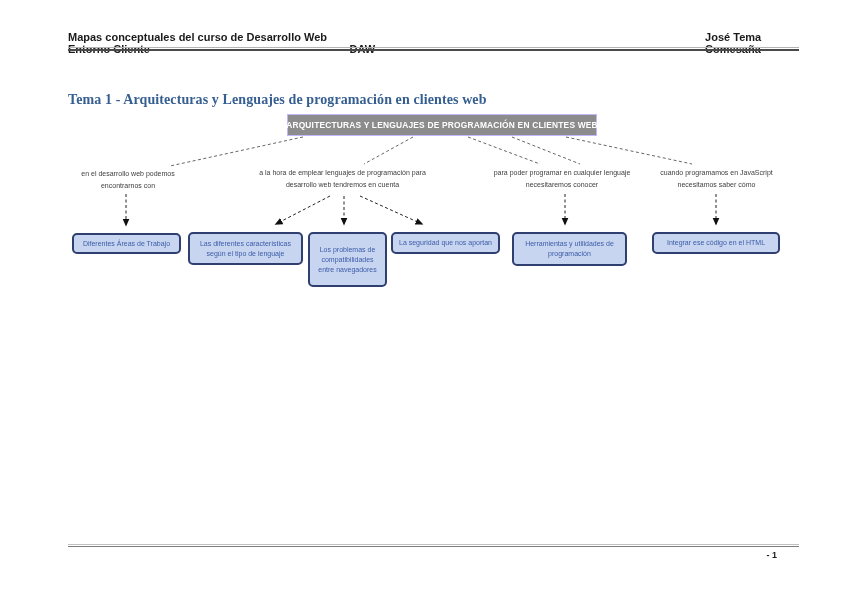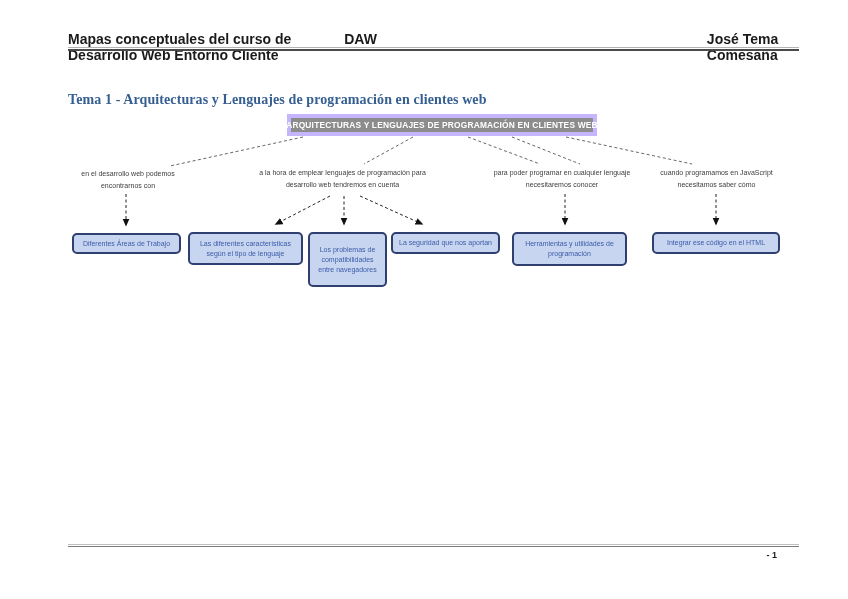--- a/index.html
+++ b/index.html
@@ -7,40 +7,40 @@
     position:relative;
     width:848px;height:599px;
     background:#ffffff;
     outline:1px solid #cfcfcf;
     font-family:"Liberation Sans", sans-serif;
     overflow:hidden;
   }
   
   .hdr{
     position:absolute;left:68px;top:31px;width:731px;
-    display:flex;justify-content:space-between;align-items:flex-start;
-    font-size:14px;font-weight:bold;color:#1a1a1a;
+    display:flex;justify-content:space-between;align-items:flex-end;
+    font-size:11px;font-weight:bold;color:#1a1a1a;
     padding-bottom:4px;
   }
   .hdr-rule{
     position:absolute;left:68px;top:47px;width:731px;height:1px;
     border-top:1px solid #b3b3b3;border-bottom:2px solid #4a4a4a;
   }
   
   .doc-title{
     position:absolute;left:68px;top:92px;
     font-family:"Liberation Serif", serif;
     font-size:14px;font-weight:bold;color:#365f91;
     letter-spacing:.1px;
   }
   
   .map{position:absolute;left:0;top:0;width:848px;height:599px;}
   .root-box{
     position:absolute;left:287px;top:114px;width:310px;height:22px;
-    background:#8c8c8c;border:4px solid #c4b5fd;box-sizing:border-box;
+    background:#8c8c8c;border:1px solid #c4b5fd;box-sizing:border-box;
     display:flex;align-items:center;justify-content:center;
     color:#ffffff;font-size:8.4px;font-weight:bold;letter-spacing:.2px;
     white-space:nowrap;
   }
   .edges{position:absolute;left:0;top:0;}
   .branch-label{
     position:absolute;
     font-size:7px;line-height:11.5px;color:#3d3d3d;
     text-align:center;
   }

